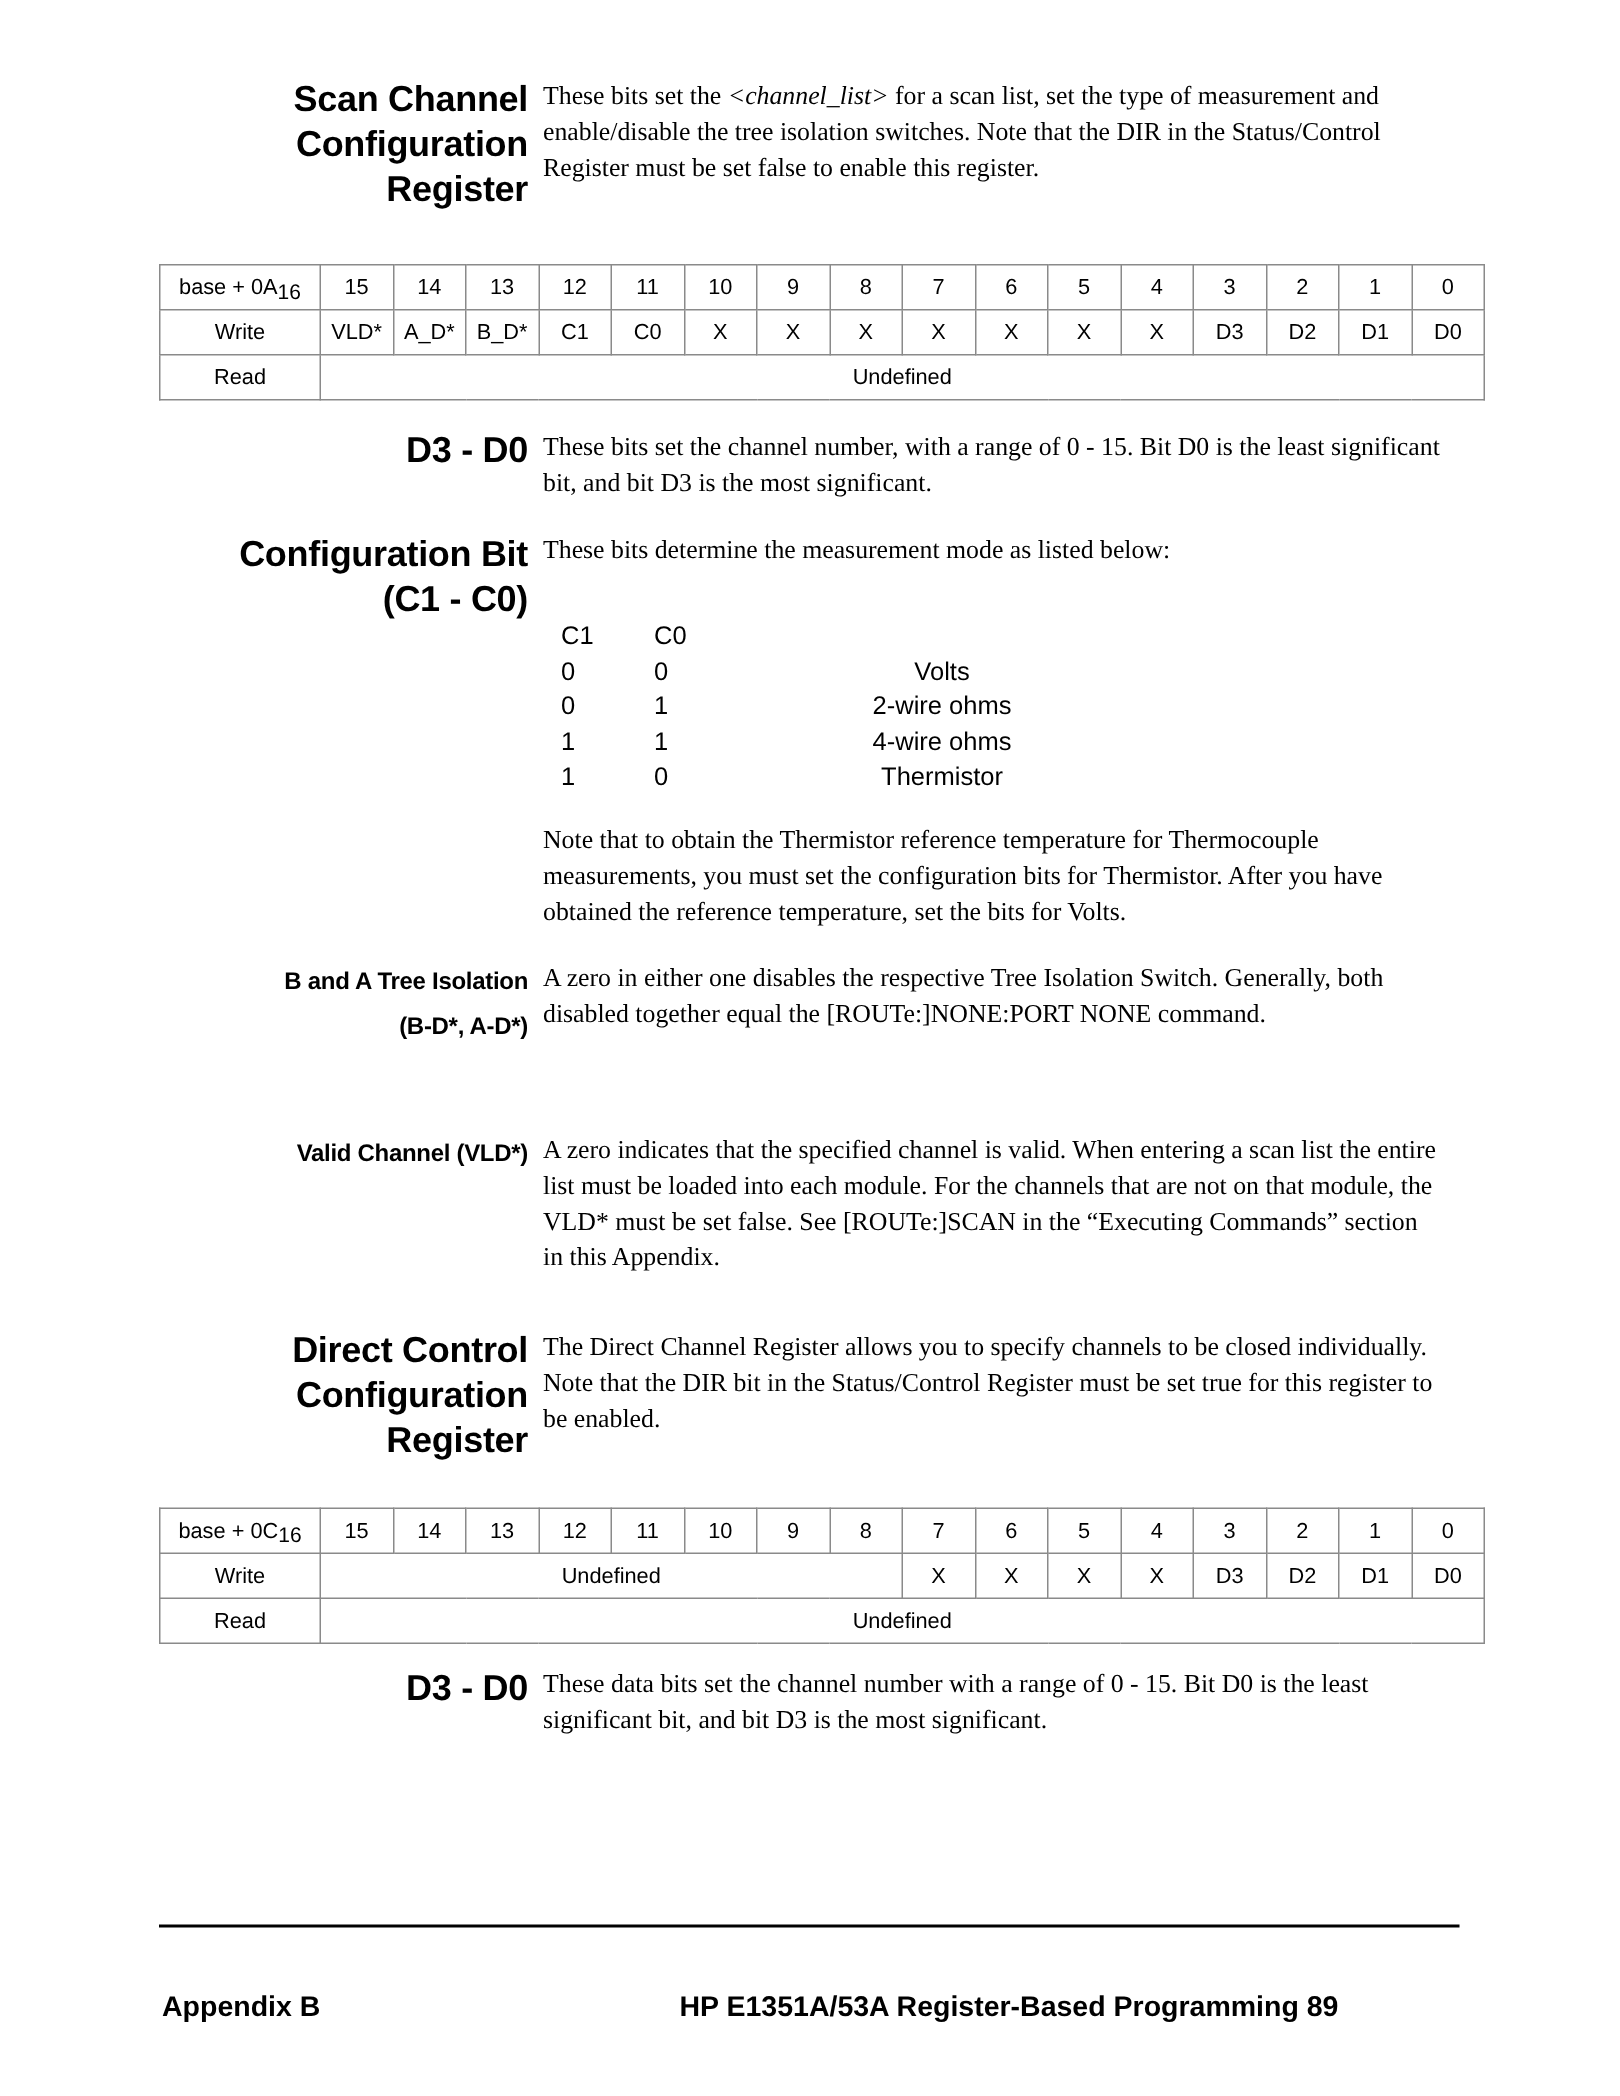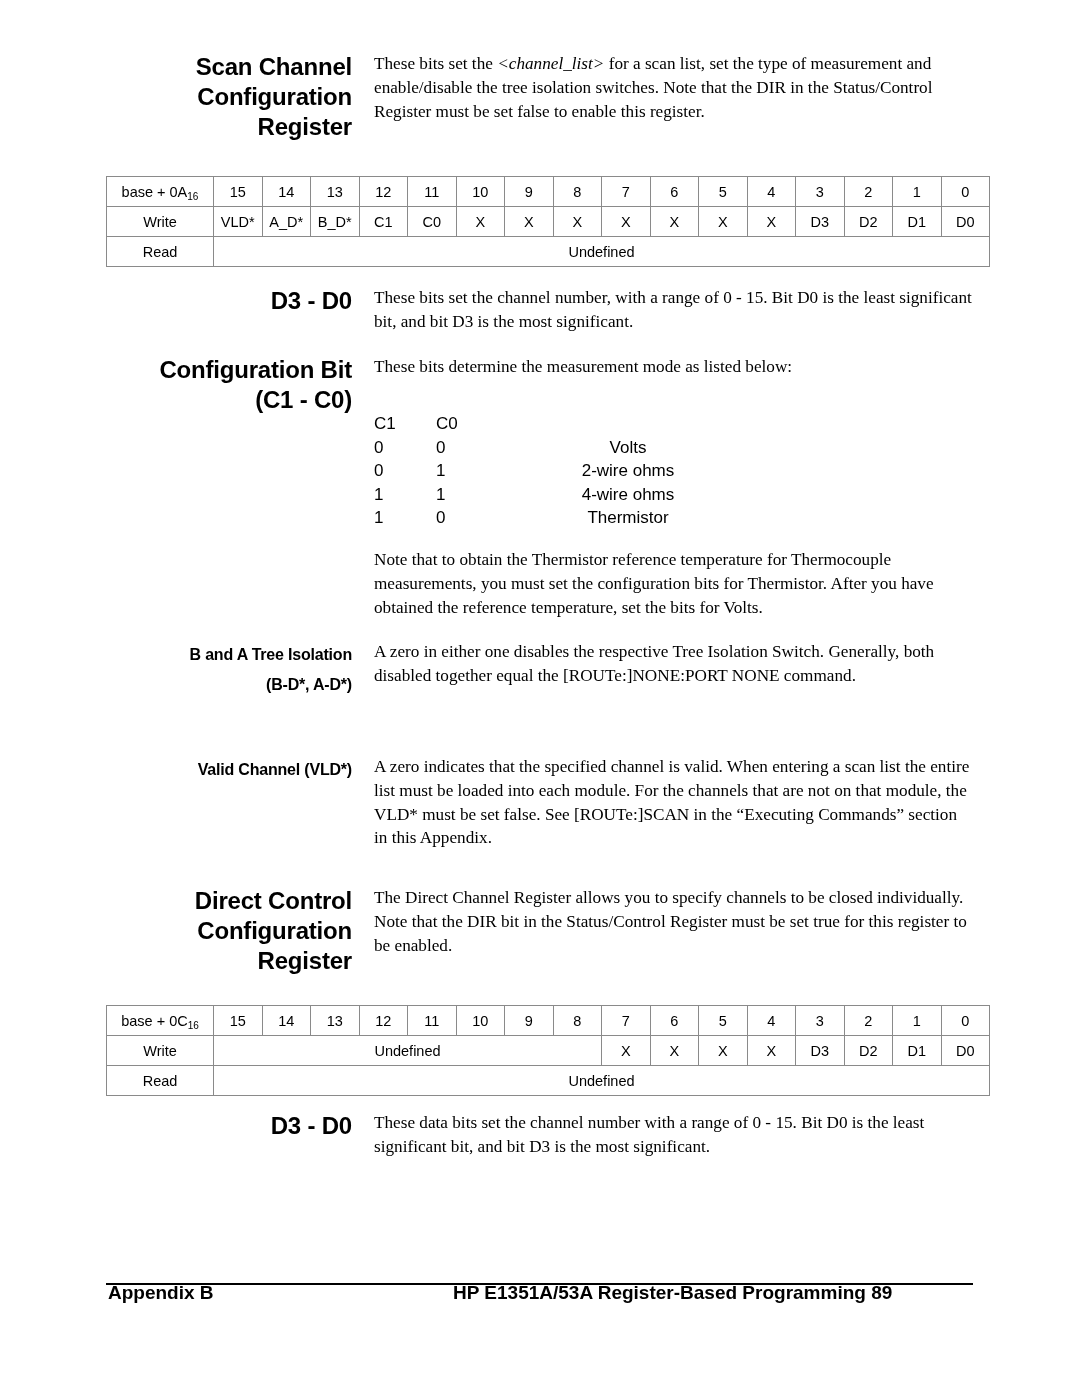--- a/index.html
+++ b/index.html
@@ -42,21 +42,21 @@
     font-size: 24px;
     line-height: 30px;
     letter-spacing: -0.2px;
     color: #000;
   }
   .sec-head.small {
     font-size: 16px;
   }
   .sec-body {
     position: absolute;
-    left: 268px;
+    left: 256px;
     top: 0;
     width: 600px;
     font-family: "Liberation Serif", "DejaVu Serif", serif;
     font-size: 17.2px;
     line-height: 23.8px;
     text-align: left;
     color: #000;
   }
   .sec-body .ital { font-style: italic; }
 
@@ -80,21 +80,21 @@
     white-space: nowrap;
   }
   .regtable td.lbl {
     width: 106px;
     border-left: 1px solid #8a8a8a;
   }
   .regtable td.bit {
     width: 47.5px;
   }
   .regtable sub {
-    font-size: 10px;
+    font-size: 14px;
     vertical-align: baseline;
     position: relative;
     bottom: -3px;
   }
 
   
   .truth {
     position: absolute;
     left: 374px;
     font-family: "Liberation Sans", "DejaVu Sans", sans-serif;
@@ -116,21 +116,21 @@
   .footer-rule {
     position: absolute;
     left: 106px;
     top: 1283px;
     width: 867px;
     height: 0;
     border-top: 2px solid #000;
   }
   .footer-left, .footer-right {
     position: absolute;
-    top: 1282px;
+    top: 1328px;
     font-family: "Liberation Sans", "DejaVu Sans", sans-serif;
     font-weight: bold;
     font-size: 19px;
     color: #000;
   }
   .footer-left  { left: 108px; }
   .footer-right { left: 453px; width: 520px; text-align: left; }
 </style>
 </head>
 <body>

